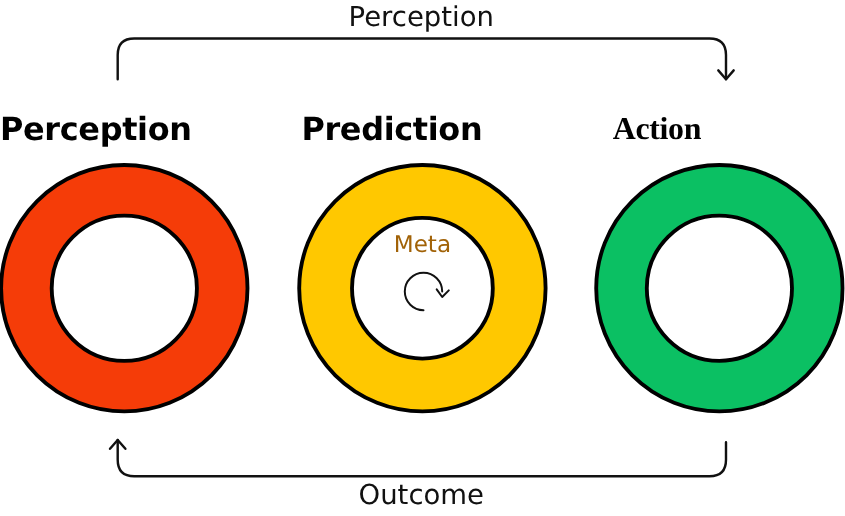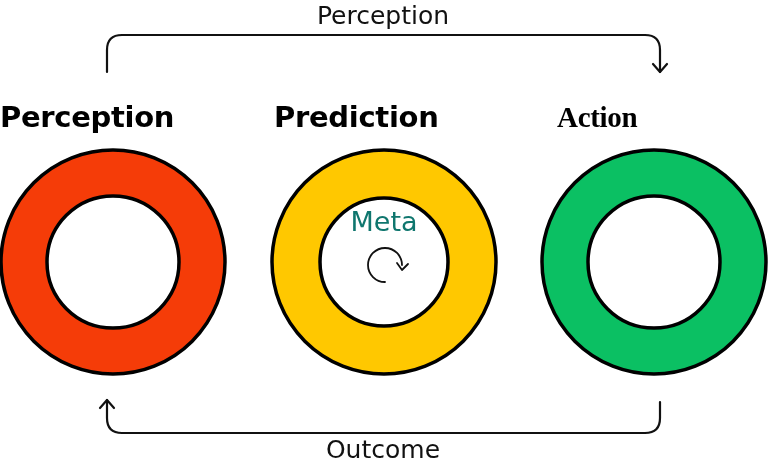--- a/index.html
+++ b/index.html
@@ -1,20 +1,20 @@
 <!DOCTYPE html>
 <html><head>
 <meta charset="utf-8">
 <style>
   html, body { margin: 0; padding: 0; background: #ffffff; }
   body { width: 768px; height: 469px; position: relative; overflow: hidden; font-family: "DejaVu Sans", sans-serif; }
   svg.diagram { position: absolute; left: 0; top: 0; }
   .label-flow { position: absolute; font-family: "DejaVu Sans", sans-serif; font-weight: normal; font-size: 25px; color: #111; text-align: center; }
   .label-stage { position: absolute; font-family: "DejaVu Sans", sans-serif; font-weight: bold; font-size: 29px; color: #000; text-align: left; letter-spacing: -0.3px; }
-  .label-meta { position: absolute; font-family: "DejaVu Sans", sans-serif; font-size: 27px; color: #0f766e; text-align: center; }
+  .label-meta { position: absolute; font-family: "DejaVu Sans", sans-serif; font-size: 21px; color: #a16207; text-align: center; }
 </style>
 </head>
 <body>
 
 <svg class="diagram" width="768" height="469" viewBox="0 0 768 469" xmlns="http://www.w3.org/2000/svg">
 
   <g fill="none" stroke="#111" stroke-width="2.2" stroke-linecap="round" stroke-linejoin="round">
     <path d="M107 72 L107 50 Q107 35 122 35 L645 35 Q660 35 660 50 L660 72"></path>
     <path d="M653 64 L660 72 L667 64"></path>
   </g>

